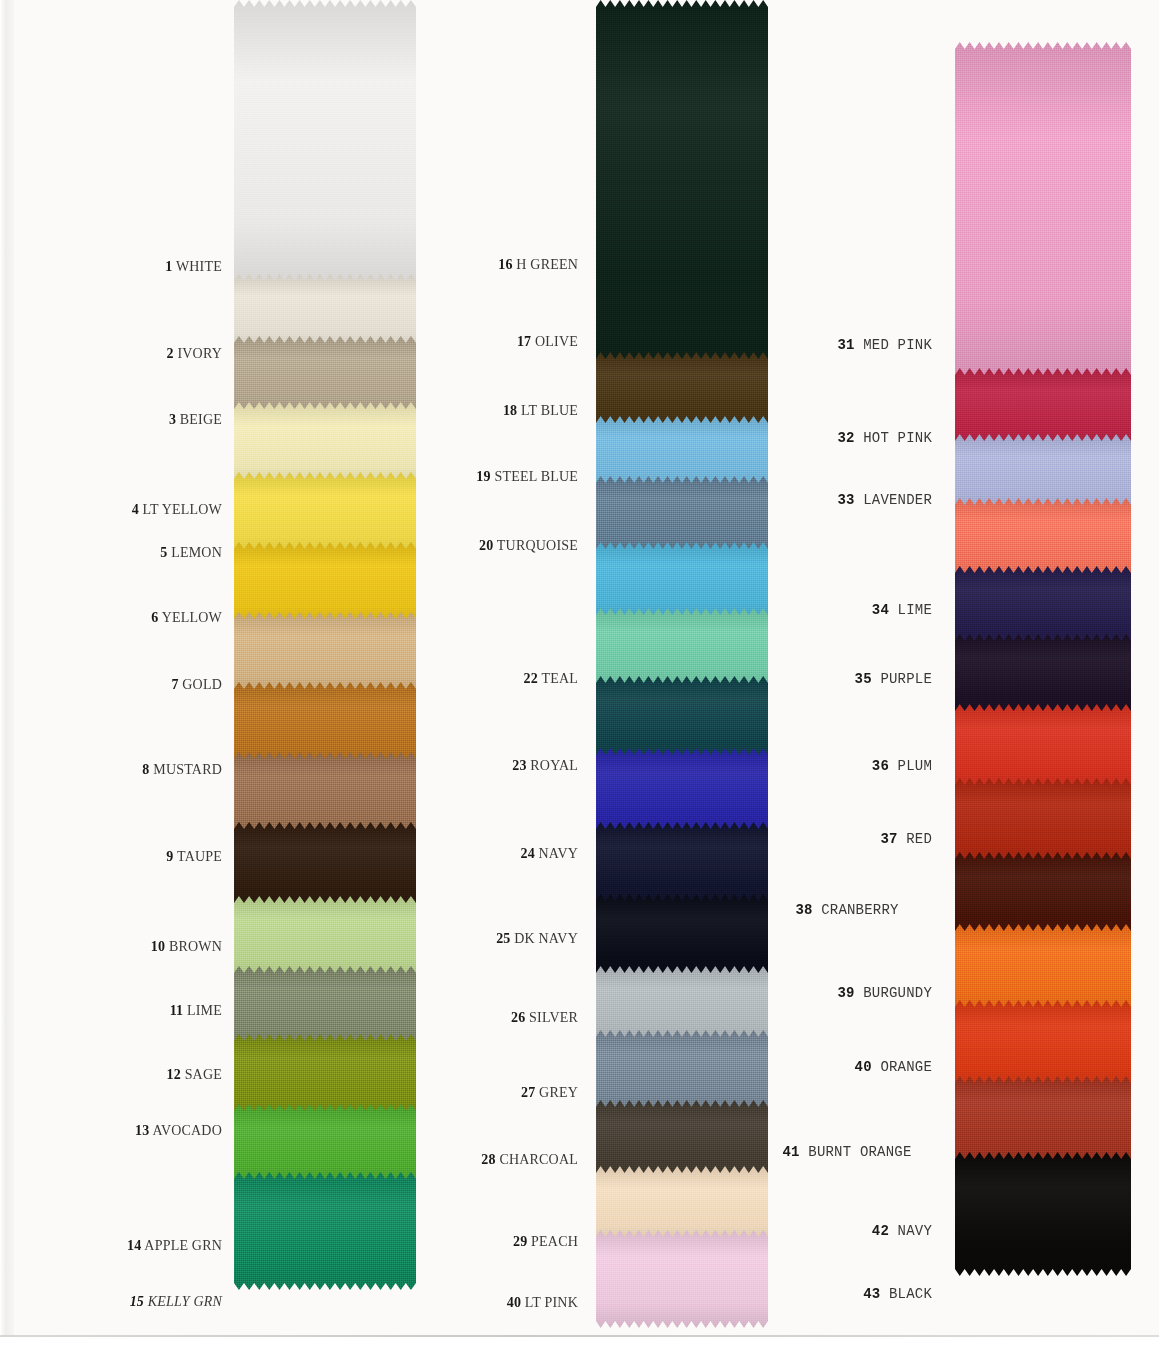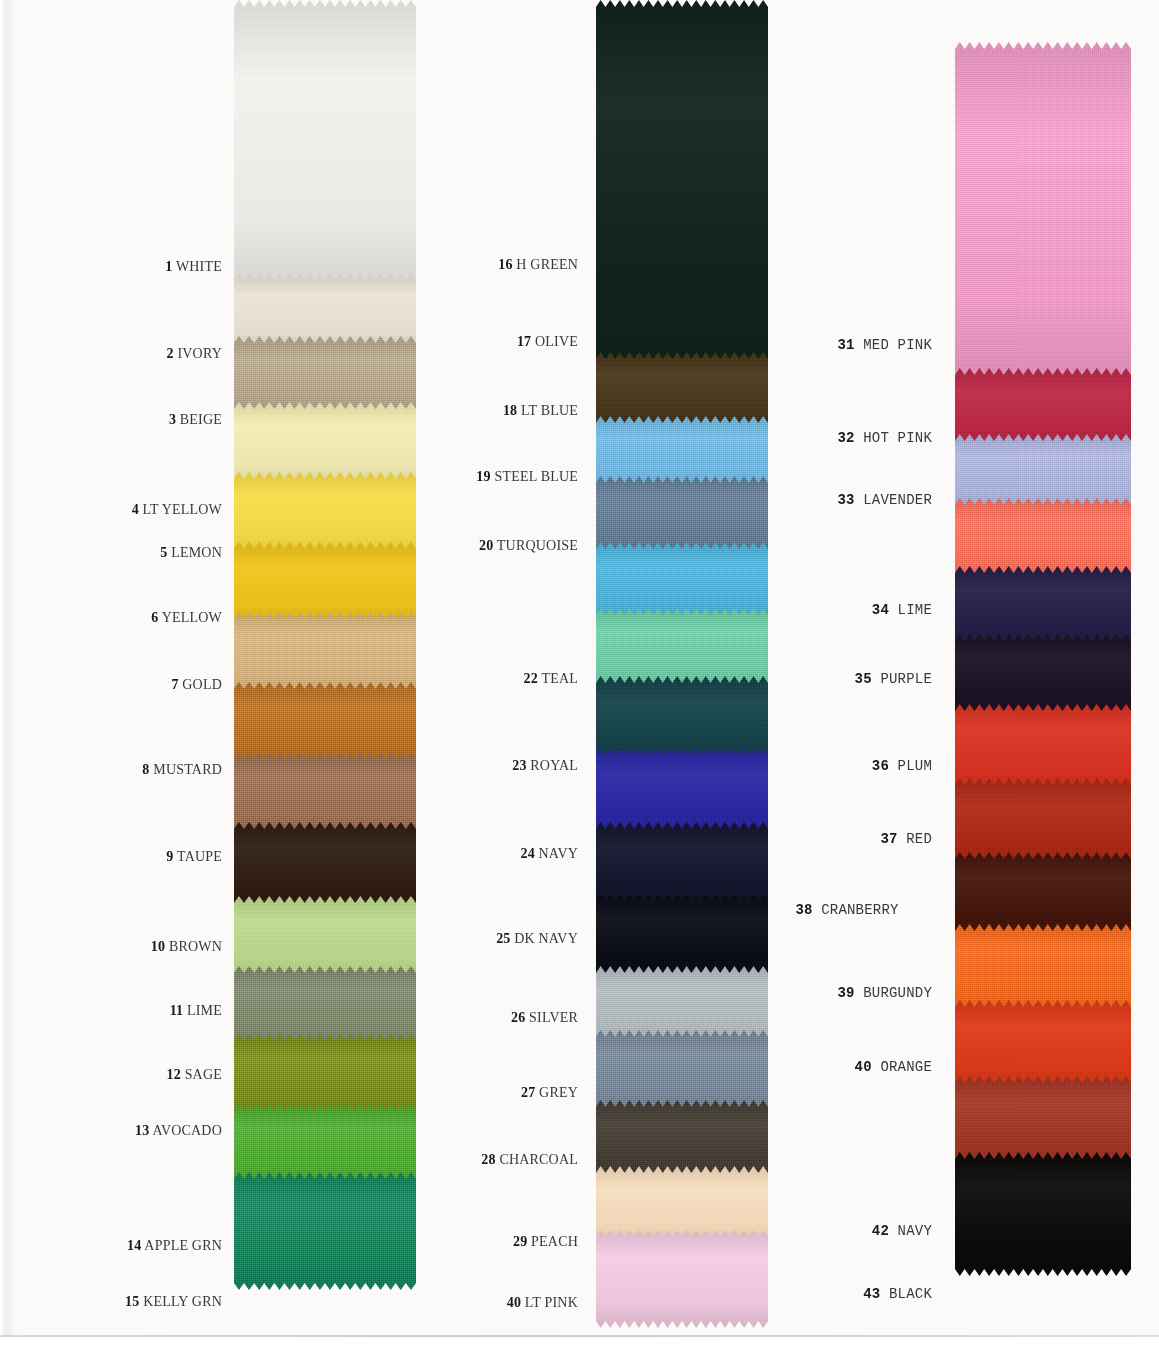--- a/index.html
+++ b/index.html
@@ -227,21 +227,21 @@
         <div class="swatch-label" style="top: 552px;"><span class="num">5</span><span class="nm"> LEMON</span></div>
         <div class="swatch-label" style="top: 617px;"><span class="num">6</span><span class="nm"> YELLOW</span></div>
         <div class="swatch-label" style="top: 684px;"><span class="num">7</span><span class="nm"> GOLD</span></div>
         <div class="swatch-label" style="top: 769px;"><span class="num">8</span><span class="nm"> MUSTARD</span></div>
         <div class="swatch-label" style="top: 856px;"><span class="num">9</span><span class="nm"> TAUPE</span></div>
         <div class="swatch-label" style="top: 946px;"><span class="num">10</span><span class="nm"> BROWN</span></div>
         <div class="swatch-label" style="top: 1010px;"><span class="num">11</span><span class="nm"> LIME</span></div>
         <div class="swatch-label" style="top: 1074px;"><span class="num">12</span><span class="nm"> SAGE</span></div>
         <div class="swatch-label" style="top: 1130px;"><span class="num">13</span><span class="nm"> AVOCADO</span></div>
         <div class="swatch-label" style="top: 1245px;"><span class="num">14</span><span class="nm"> APPLE GRN</span></div>
-        <div class="swatch-label" style="top: 1301px;"><span class="num">15</span><span class="nm"> KELLY GRN</span></div>
+        <div class="swatch-label" style="top: 1301px; font-style: italic;"><span class="num">15</span><span class="nm"> KELLY GRN</span></div>
       </div>
   </div>
 
   <div class="column" id="col-2">
     <div class="strip">
         <div class="swatch" title="16 H GREEN" style="top: 0px; height: 370px; background: rgb(16, 35, 26); z-index: 10;">
           <div class="weave"></div>
           <div class="shade"></div>
         </div>
         <div class="swatch" title="17 OLIVE" style="top: 352px; height: 80px; background: rgb(71, 53, 24); z-index: 11;">
@@ -378,20 +378,21 @@
         <div class="swatch-label" style="top: 345px;"><span class="num">31</span><span class="nm"> MED PINK</span></div>
         <div class="swatch-label" style="top: 438px;"><span class="num">32</span><span class="nm"> HOT PINK</span></div>
         <div class="swatch-label" style="top: 500px;"><span class="num">33</span><span class="nm"> LAVENDER</span></div>
         <div class="swatch-label" style="top: 610px;"><span class="num">34</span><span class="nm"> LIME</span></div>
         <div class="swatch-label" style="top: 679px;"><span class="num">35</span><span class="nm"> PURPLE</span></div>
         <div class="swatch-label" style="top: 766px;"><span class="num">36</span><span class="nm"> PLUM</span></div>
         <div class="swatch-label" style="top: 839px;"><span class="num">37</span><span class="nm"> RED</span></div>
         <div class="swatch-label two-line" style="top: 910px;"><span class="num">38</span><span class="nm"> CRANBERRY</span></div>
         <div class="swatch-label" style="top: 993px;"><span class="num">39</span><span class="nm"> BURGUNDY</span></div>
         <div class="swatch-label" style="top: 1067px;"><span class="num">40</span><span class="nm"> ORANGE</span></div>
+        <div class="swatch-label two-line" style="top: 1152px;"><span class="num">41</span><span class="nm"> BURNT ORANGE</span></div>
         <div class="swatch-label" style="top: 1231px;"><span class="num">42</span><span class="nm"> NAVY</span></div>
         <div class="swatch-label" style="top: 1294px;"><span class="num">43</span><span class="nm"> BLACK</span></div>
       </div>
   </div>
 
   <div class="paper-bottom-fill"></div>
   <div class="paper-bottom-rule"></div>
 
 </div>
 

